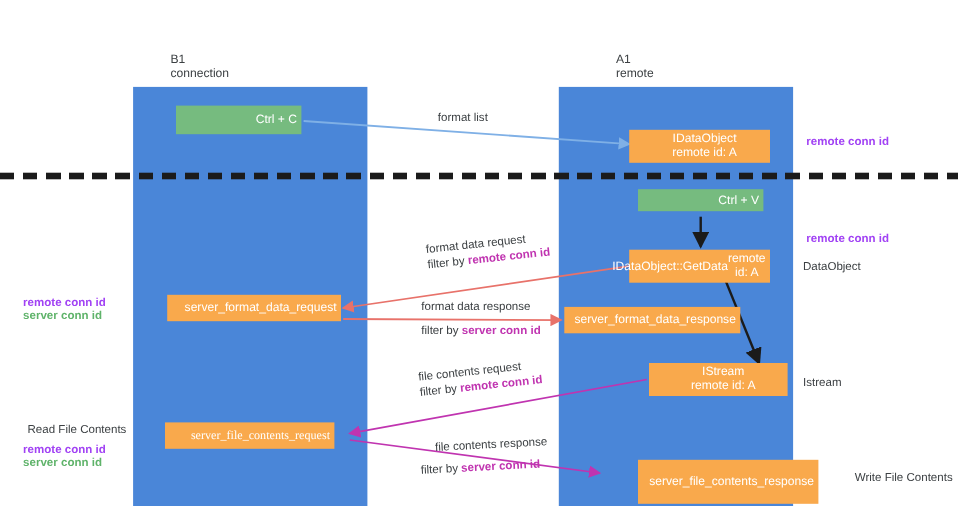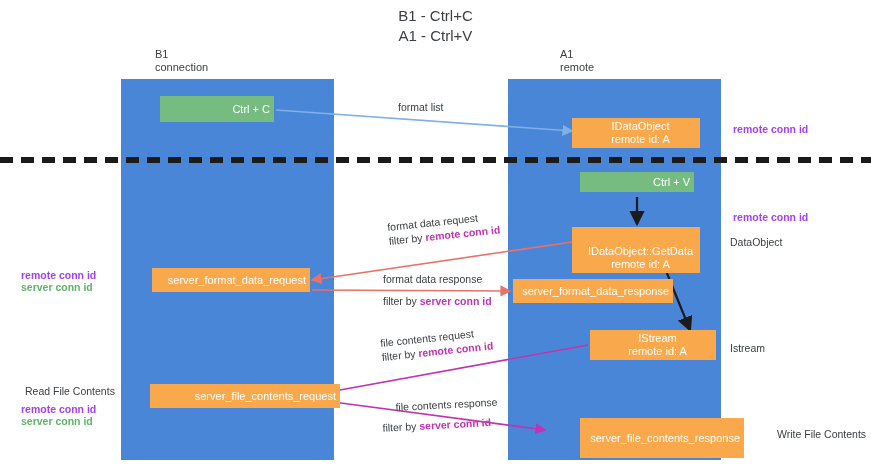--- a/index.html
+++ b/index.html
@@ -93,24 +93,20 @@
     left: 0; top: 0;
     width: 871px; height: 467px;
     pointer-events: none;
   }
 </style>
 </head>
 <body>
 
 <div id="stage">
 
-  <div class="abs title">
-    <div>B1 - Ctrl+C</div>
-    <div>A1 - Ctrl+V</div>
-  </div>
 
   <div class="abs col-header" style="left:155px; top:48px; width:120px;">
     <div>B1</div>
     <div>connection</div>
   </div>
   <div class="abs col-header" style="left:560px; top:48px; width:120px;">
     <div>A1</div>
     <div>remote</div>
   </div>
 
@@ -156,39 +152,39 @@
 
   <div class="abs box box-orange" style="left:572px; top:118px; width:128px; height:30px; flex-direction:column;">
     <span>IDataObject</span>
     <span class="l2">remote id: A</span>
   </div>
 
   <div class="abs box box-green" style="left:580px; top:172px; width:114px; height:20px;">
     <span>Ctrl + V</span>
   </div>
 
-  <div class="abs box box-orange" style="left:572px; top:227px; width:128px; height:46px; flex-direction:column;">
+  <div class="abs box box-orange" style="left:572px; top:227px; width:128px; height:30px; flex-direction:row;">
     <span>IDataObject::GetData</span>
     <span class="l2">remote id: A</span>
   </div>
 
   <div class="abs box box-orange" style="left:513px; top:279px; width:160px; height:24px;">
     <span>server_format_data_response</span>
   </div>
 
   <div class="abs box box-orange" style="left:152px; top:268px; width:158px; height:24px;">
     <span>server_format_data_request</span>
   </div>
 
   <div class="abs box box-orange" style="left:590px; top:330px; width:126px; height:30px; flex-direction:column;">
     <span>IStream</span>
     <span class="l2">remote id: A</span>
   </div>
 
-  <div class="abs box box-orange" style="left:150px; top:384px; width:190px; height:24px;">
+  <div class="abs box box-orange" style="left:150px; top:384px; width:154px; height:24px;font-family:Liberation Serif, serif;">
     <span>server_file_contents_request</span>
   </div>
 
   <div class="abs box box-orange" style="left:580px; top:418px; width:164px; height:40px;">
     <span>server_file_contents_response</span>
   </div>
 
   <div class="abs edge-label" style="left:398px; top:100px;">
     <span>format list</span>
   </div>

